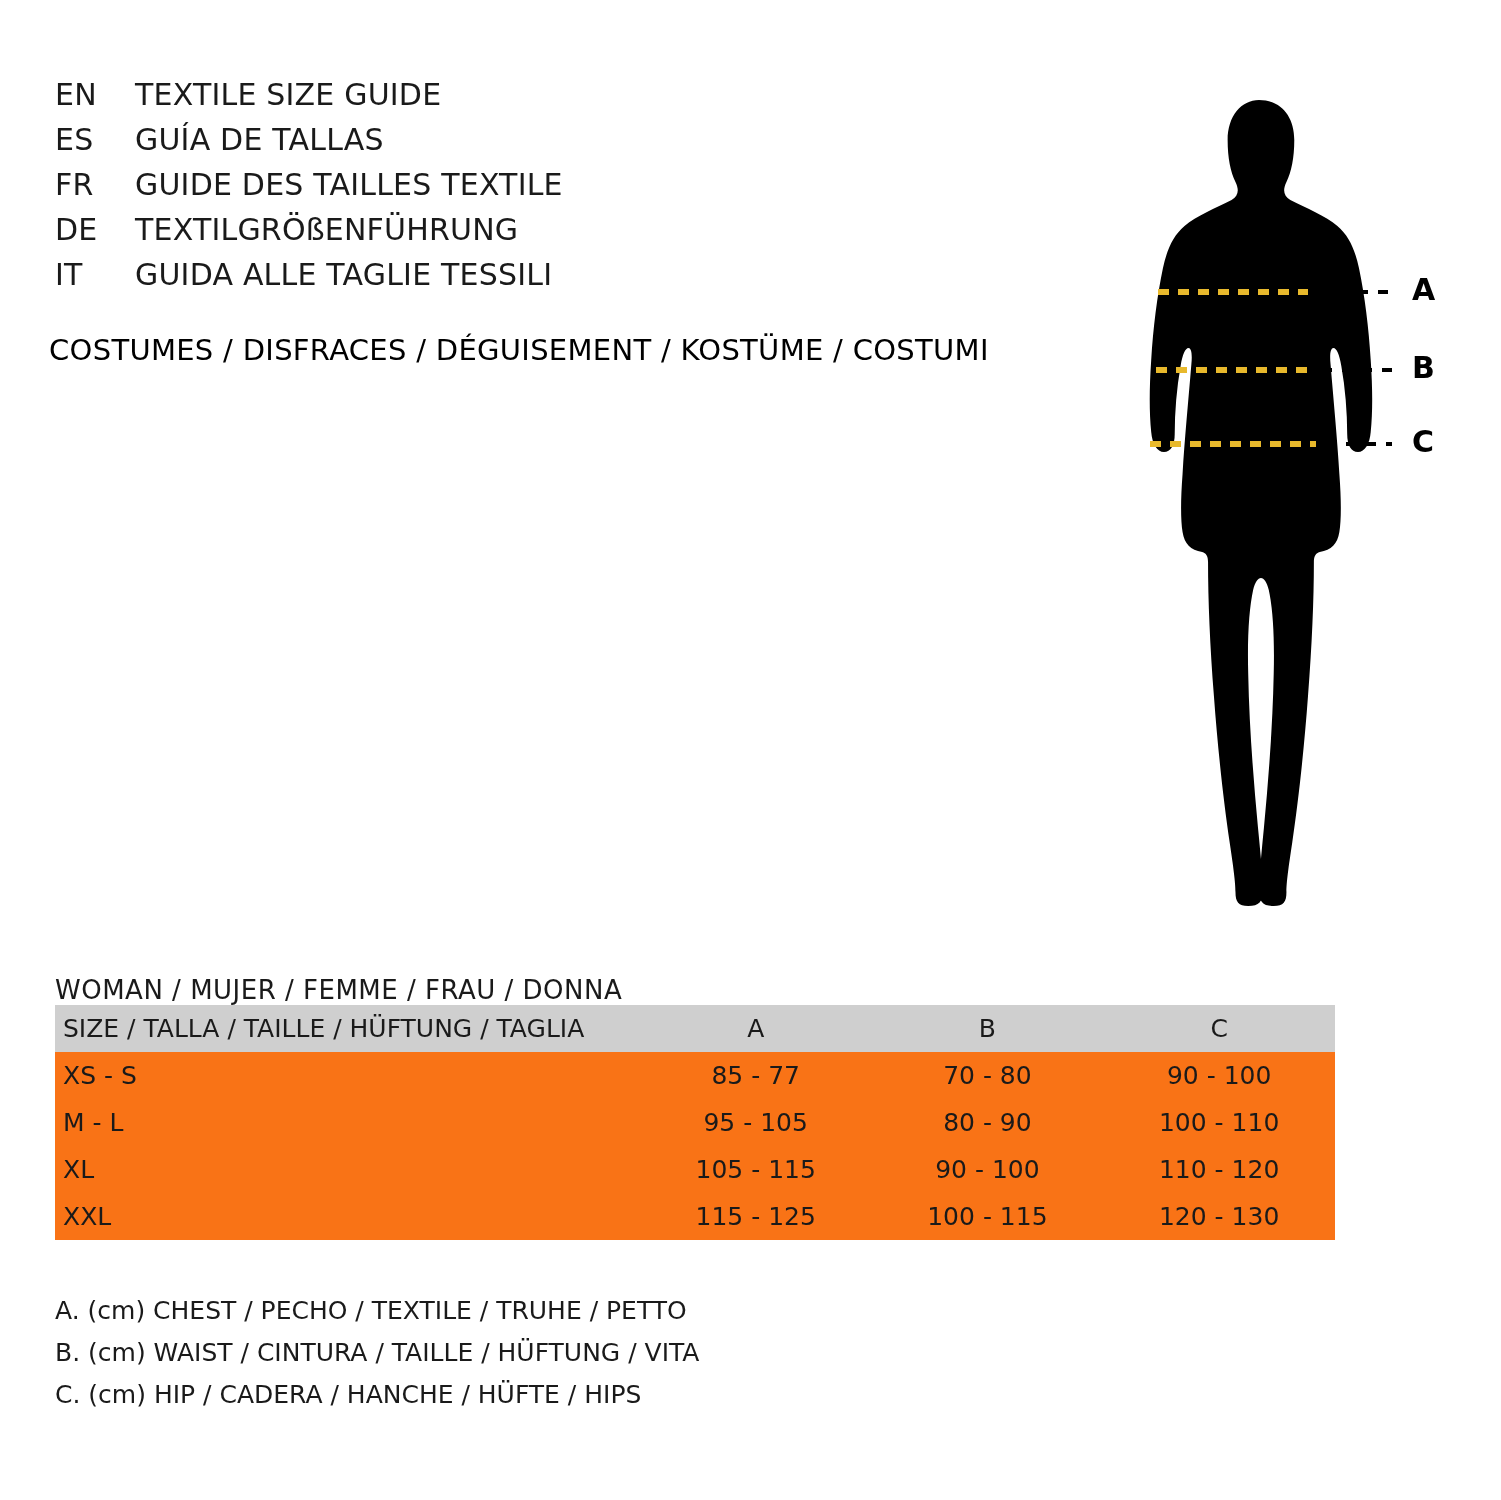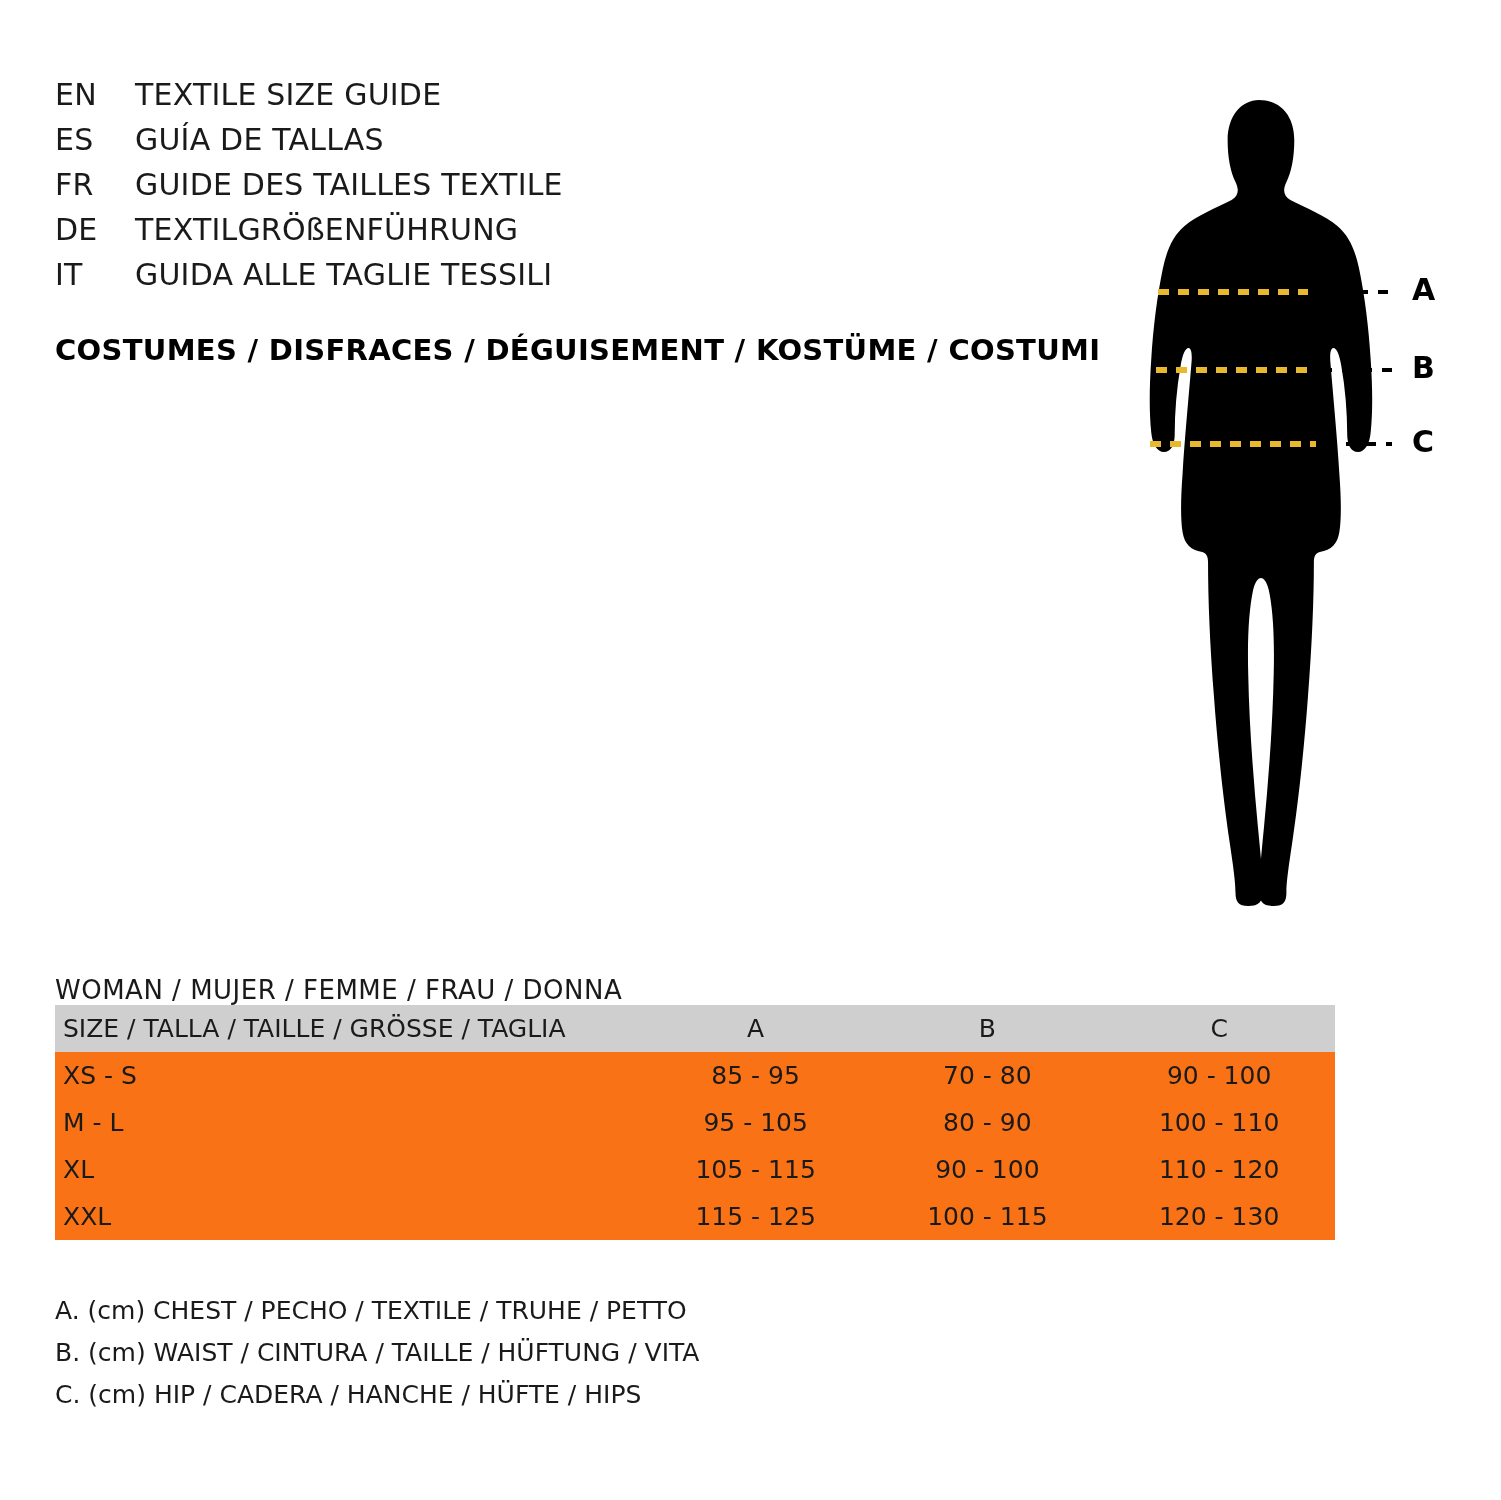--- a/index.html
+++ b/index.html
@@ -34,24 +34,24 @@
   .lang-code {
     width: 80px;
     flex: 0 0 80px;
   }
   .lang-text {
     flex: 1 1 auto;
   }
 
   .costumes-line {
     position: absolute;
-    left: 55px;
+    left: 49px;
     top: 333px;
     font-size: 29px;
-    font-weight: bold;
+    font-weight: normal;
     letter-spacing: 0.3px;
     color: #000;
   }
 
   
   .figure-wrap {
     position: absolute;
     left: 1060px;
     top: 60px;
     width: 420px;
@@ -230,30 +230,30 @@
   <div class="table-caption">WOMAN / MUJER / FEMME / FRAU / DONNA</div>
   <table class="size-table">
     <colgroup>
       <col class="c-lbl">
       <col class="c-a">
       <col class="c-b">
       <col class="c-c">
     </colgroup>
     <thead>
       <tr>
-        <th class="lbl">SIZE / TALLA / TAILLE / GRÖSSE / TAGLIA</th>
+        <th class="lbl">SIZE / TALLA / TAILLE / HÜFTUNG / TAGLIA</th>
         <th>A</th>
         <th>B</th>
         <th>C</th>
       </tr>
     </thead>
     <tbody>
       <tr class="row-odd">
         <td class="lbl">XS - S</td>
-        <td>85 - 95</td>
+        <td>85 - 77</td>
         <td>70 - 80</td>
         <td>90 - 100</td>
       </tr>
       <tr class="row-even">
         <td class="lbl">M - L</td>
         <td>95 - 105</td>
         <td>80 - 90</td>
         <td>100 - 110</td>
       </tr>
       <tr class="row-odd">

